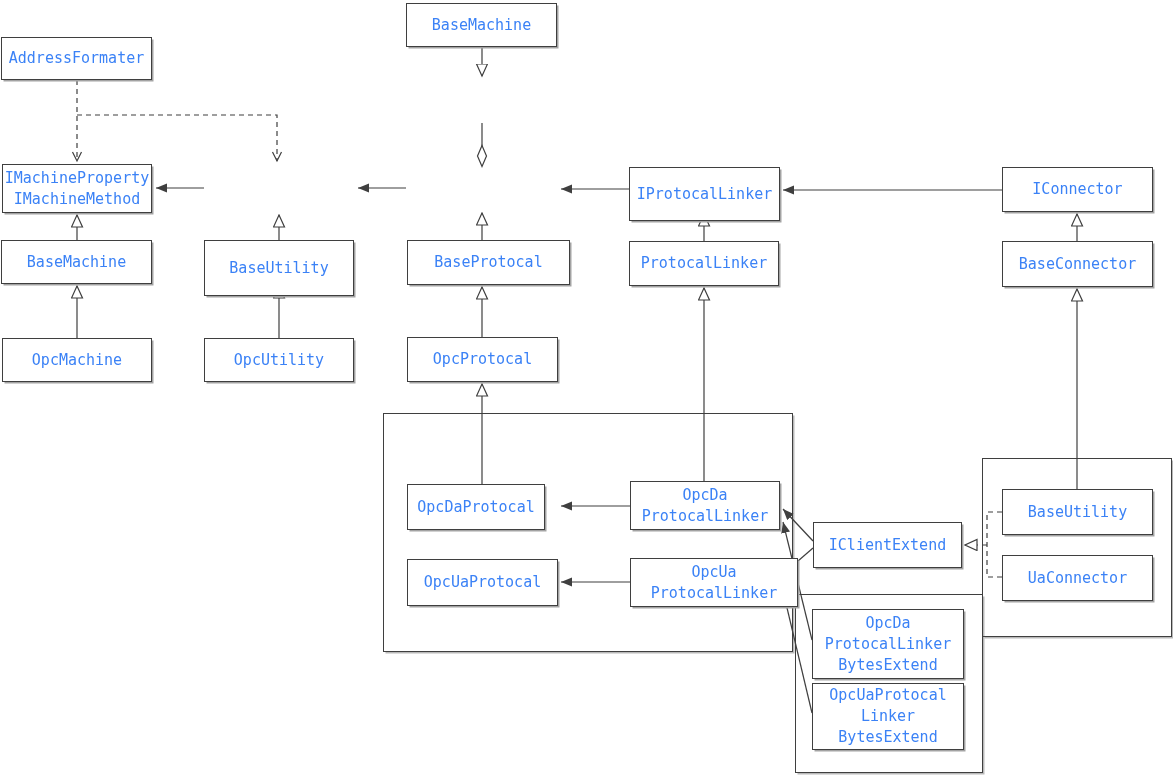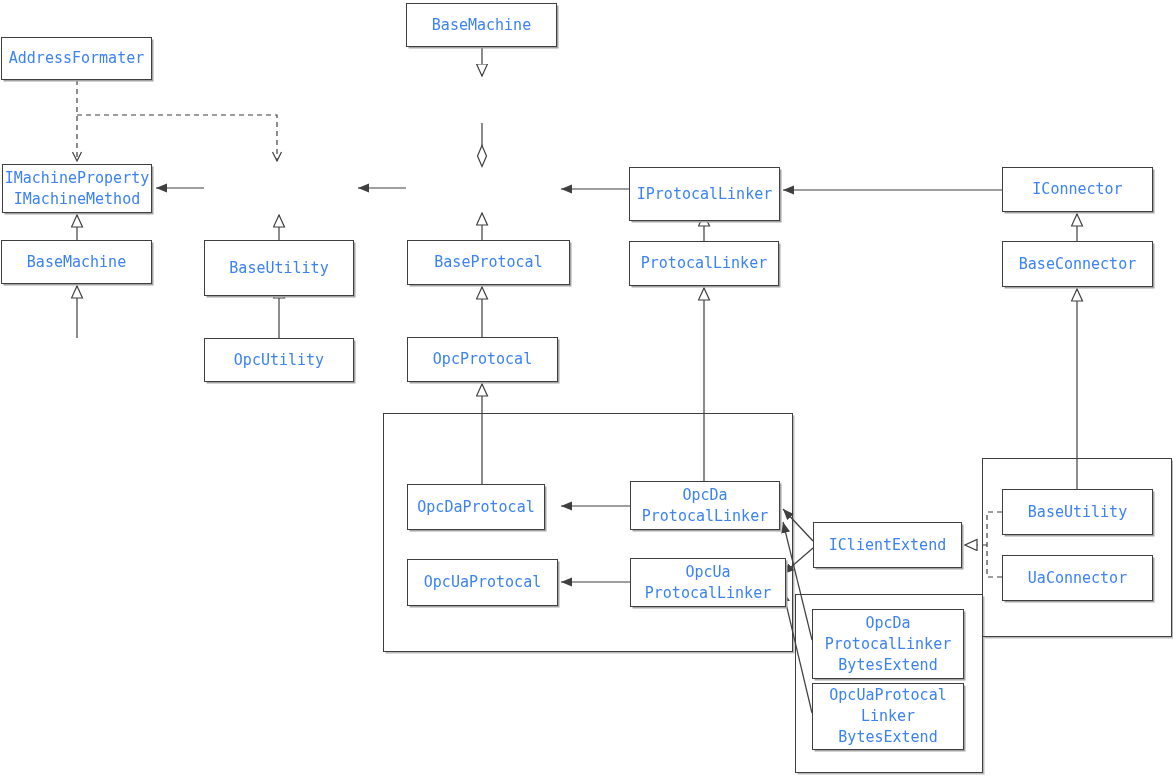--- a/index.html
+++ b/index.html
@@ -83,27 +83,28 @@
   <div class="node" style="left:2px;top:164px;width:150px;height:49px">IMachineProperty
 IMachineMethod</div>
   <div class="node" style="left:406px;top:3px;width:151px;height:44px">BaseMachine</div>
   <div class="node" style="left:629px;top:167px;width:151px;height:54px">IProtocalLinker</div>
   <div class="node" style="left:1002px;top:167px;width:151px;height:45px">IConnector</div>
   <div class="node" style="left:1px;top:240px;width:151px;height:44px">BaseMachine</div>
   <div class="node" style="left:204px;top:240px;width:150px;height:56px">BaseUtility</div>
   <div class="node" style="left:407px;top:240px;width:163px;height:45px">BaseProtocal</div>
   <div class="node" style="left:629px;top:241px;width:150px;height:45px">ProtocalLinker</div>
   <div class="node" style="left:1002px;top:241px;width:151px;height:46px">BaseConnector</div>
+  <div class="node" style="left:2px;top:338px;width:150px;height:44px">OpcMachine</div>
   <div class="node" style="left:204px;top:338px;width:150px;height:44px">OpcUtility</div>
   <div class="node" style="left:407px;top:337px;width:151px;height:45px">OpcProtocal</div>
   <div class="node" style="left:407px;top:484px;width:138px;height:46px">OpcDaProtocal</div>
   <div class="node" style="left:407px;top:559px;width:151px;height:47px">OpcUaProtocal</div>
   <div class="node" style="left:630px;top:481px;width:150px;height:49px">OpcDa
 ProtocalLinker</div>
-  <div class="node" style="left:630px;top:558px;width:156px;height:49px">OpcUa
+  <div class="node" style="left:630px;top:558px;width:168px;height:49px">OpcUa
 ProtocalLinker</div>
   <div class="node" style="left:813px;top:522px;width:149px;height:46px">IClientExtend</div>
   <div class="node" style="left:1002px;top:489px;width:151px;height:46px">BaseUtility</div>
   <div class="node" style="left:1002px;top:555px;width:151px;height:46px">UaConnector</div>
   <div class="node" style="left:812px;top:609px;width:152px;height:70px">OpcDa
 ProtocalLinker
 BytesExtend</div>
   <div class="node" style="left:812px;top:683px;width:152px;height:67px">OpcUaProtocal
 Linker
 BytesExtend</div>

